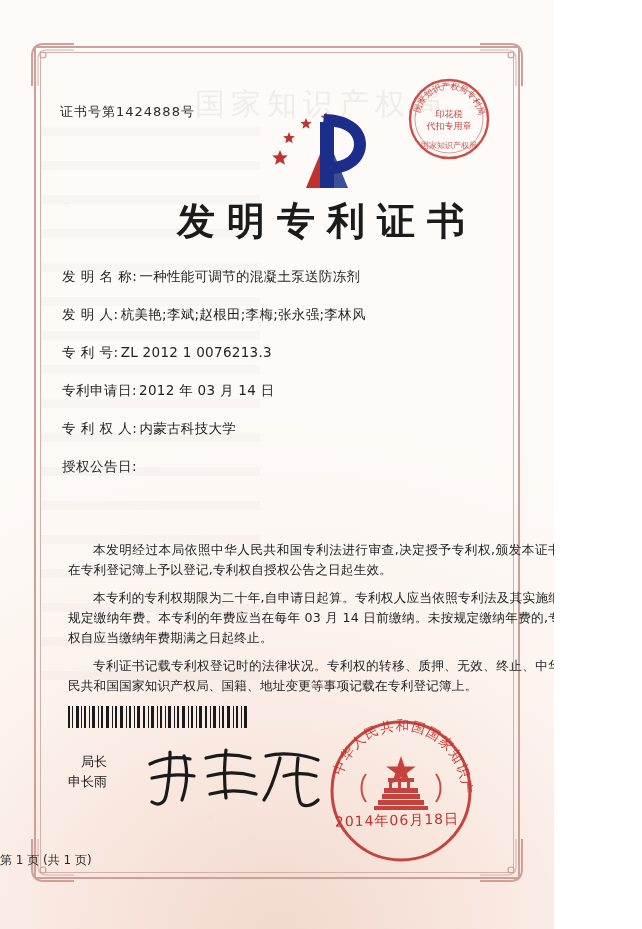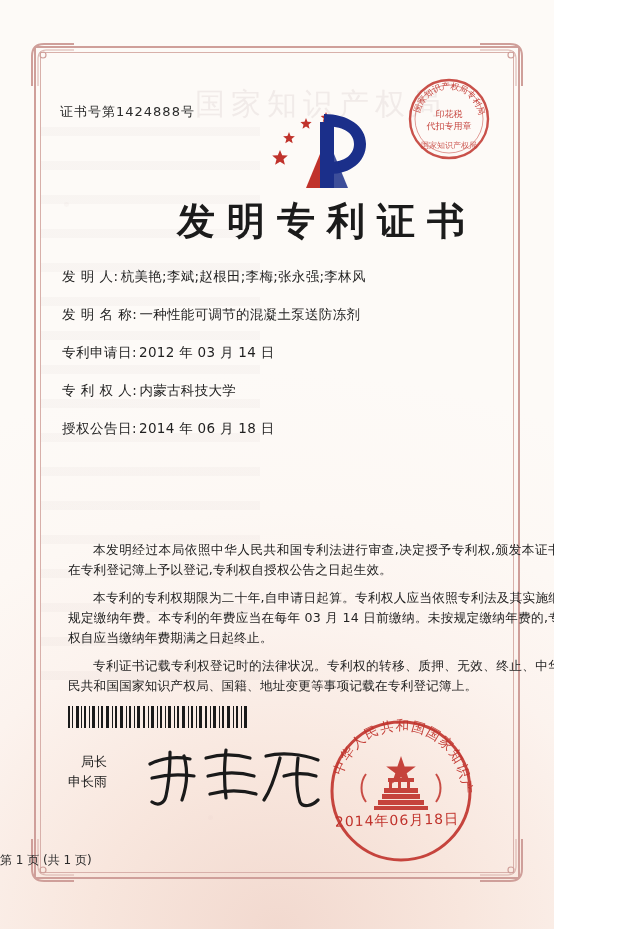--- a/index.html
+++ b/index.html
@@ -308,38 +308,41 @@
       <text x="43" y="41" font-size="9" fill="#c0322b" text-anchor="middle" font-family="DejaVu Sans, sans-serif" opacity="0.9">印花税</text>
       <text x="43" y="53" font-size="9" fill="#c0322b" text-anchor="middle" font-family="DejaVu Sans, sans-serif" opacity="0.9">代扣专用章</text>
       <text x="43" y="72" font-size="8" fill="#c0322b" text-anchor="middle" font-family="DejaVu Sans, sans-serif" opacity="0.8">国家知识产权局</text>
     </svg>
   </div>
 
   <div class="main-title">发明专利证书</div>
 
   <div class="fields">
     <div class="field-row">
+      <span class="field-label">发 明 名 称:</span>
+      <span class="field-value">一种性能可调节的混凝土泵送防冻剂</span>
+    </div>
+    <div class="field-row">
       <span class="field-label">发 明 人:</span>
       <span class="field-value">杭美艳;李斌;赵根田;李梅;张永强;李林风</span>
     </div>
     <div class="field-row">
-      <span class="field-label">发 明 名 称:</span>
-      <span class="field-value">一种性能可调节的混凝土泵送防冻剂</span>
+      <span class="field-label">专 利 号:</span>
+      <span class="field-value">ZL 2012 1 0076213.3</span>
     </div>
     <div class="field-row">
       <span class="field-label">专利申请日:</span>
       <span class="field-value">2012 年 03 月 14 日</span>
     </div>
     <div class="field-row">
       <span class="field-label">专 利 权 人:</span>
       <span class="field-value">内蒙古科技大学</span>
     </div>
     <div class="field-row">
       <span class="field-label">授权公告日:</span>
-      <span class="field-value">2014 年 06 月 18 日</span>
     </div>
   </div>
 
   <div class="body-text">
     <p>本发明经过本局依照中华人民共和国专利法进行审查,决定授予专利权,颁发本证书并在专利登记簿上予以登记,专利权自授权公告之日起生效。</p>
     <p>本专利的专利权期限为二十年,自申请日起算。专利权人应当依照专利法及其实施细则规定缴纳年费。本专利的年费应当在每年 03 月 14 日前缴纳。未按规定缴纳年费的,专利权自应当缴纳年费期满之日起终止。</p>
     <p>专利证书记载专利权登记时的法律状况。专利权的转移、质押、无效、终止、中华人民共和国国家知识产权局、国籍、地址变更等事项记载在专利登记簿上。</p>
   </div>
 
   <div class="barcode">

